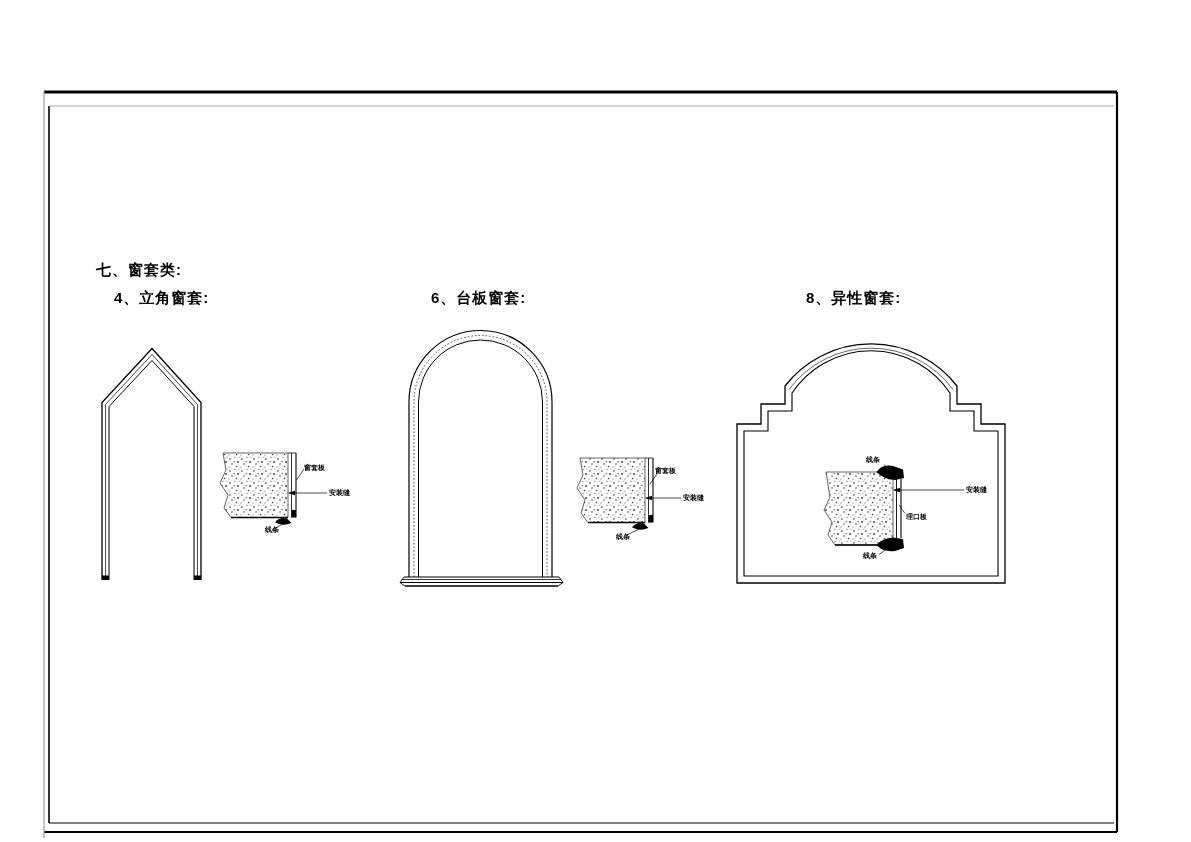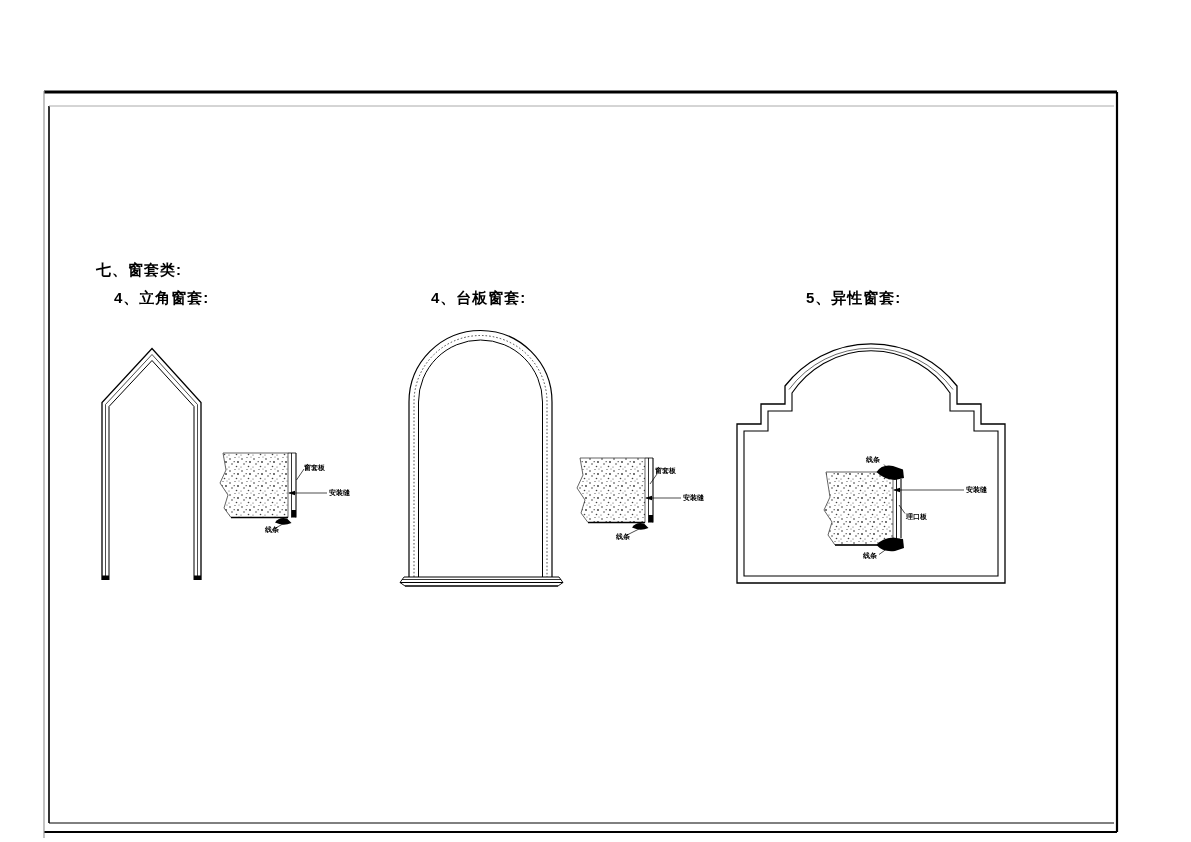--- a/index.html
+++ b/index.html
@@ -108,22 +108,22 @@
       <line x1="884" y1="464.5" x2="889" y2="470" stroke-width="0.7"></line>
       <line x1="894" y1="490" x2="964" y2="490" stroke-width="0.7"></line>
       <path d="M893,490 L900,487.8 L900,492.2 Z" fill="#000" stroke="none"></path>
       <line x1="899" y1="505" x2="905" y2="513.5" stroke-width="0.7"></line>
       <line x1="888" y1="548" x2="879" y2="554.5" stroke-width="0.7"></line>
     </g>
   </svg>
 
   <span class="heading" style="left:96px;top:262px;">七、窗套类:</span>
   <span class="heading" style="left:114px;top:290px;">4、立角窗套:</span>
-  <span class="heading" style="left:431px;top:290px;">4、台板窗套:</span>
-  <span class="heading" style="left:806px;top:290px;">5、异性窗套:</span>
+  <span class="heading" style="left:431px;top:290px;">6、台板窗套:</span>
+  <span class="heading" style="left:806px;top:290px;">8、异性窗套:</span>
 
   <span class="anno" style="left:304px;top:464px;">窗套板</span>
   <span class="anno" style="left:329px;top:489px;">安装缝</span>
   <span class="anno" style="left:265px;top:526px;">线条</span>
 
   <span class="anno" style="left:655px;top:467px;">窗套板</span>
   <span class="anno" style="left:683px;top:494px;">安装缝</span>
   <span class="anno" style="left:616px;top:533px;">线条</span>
 
   <span class="anno" style="left:866px;top:456px;">线条</span>

